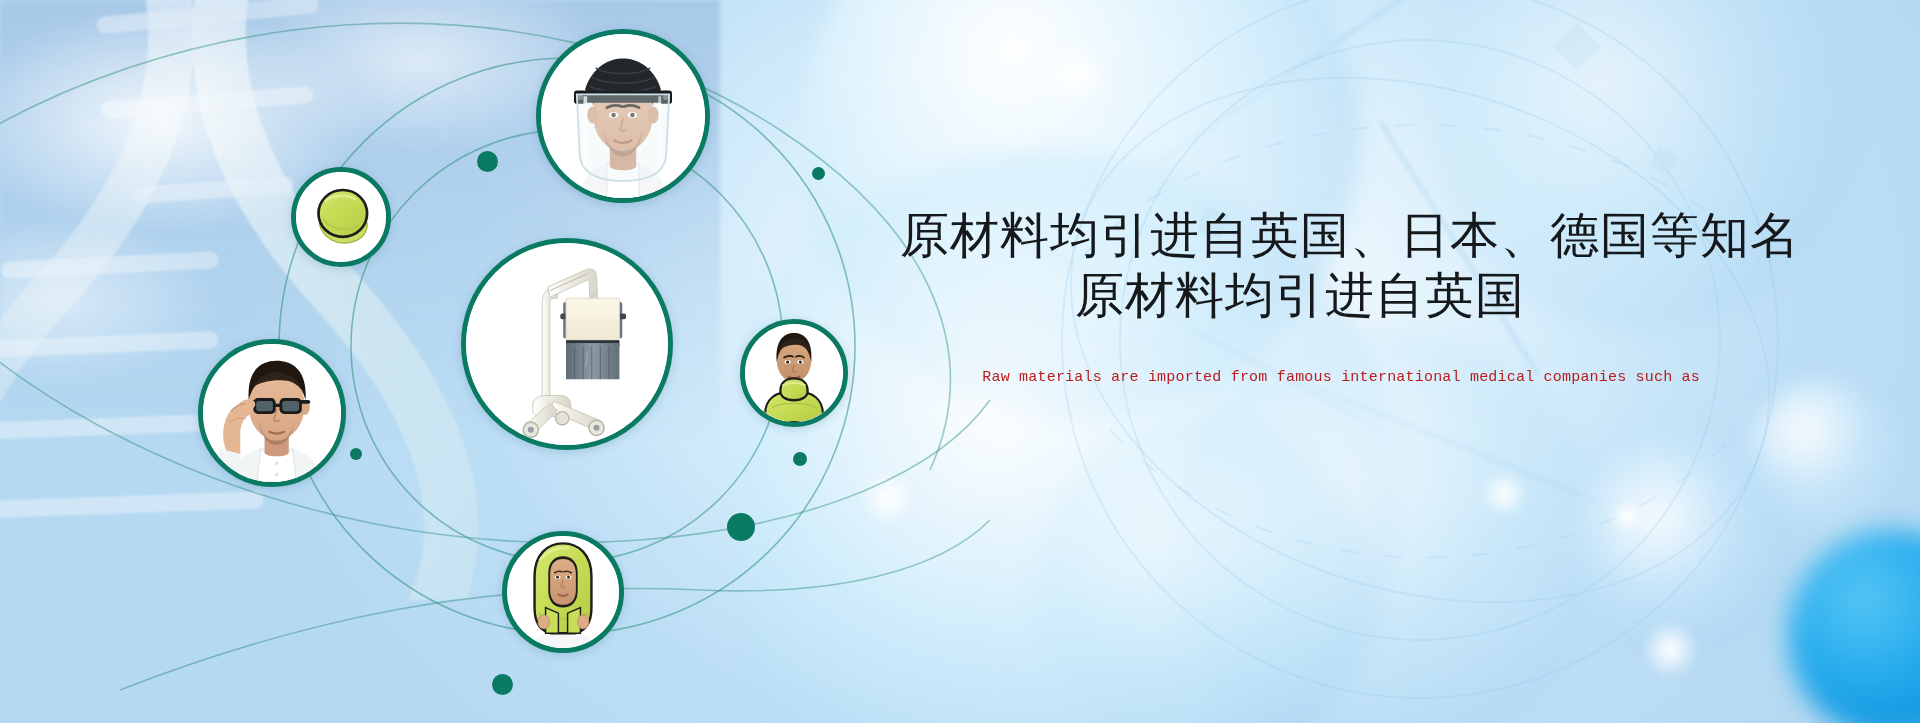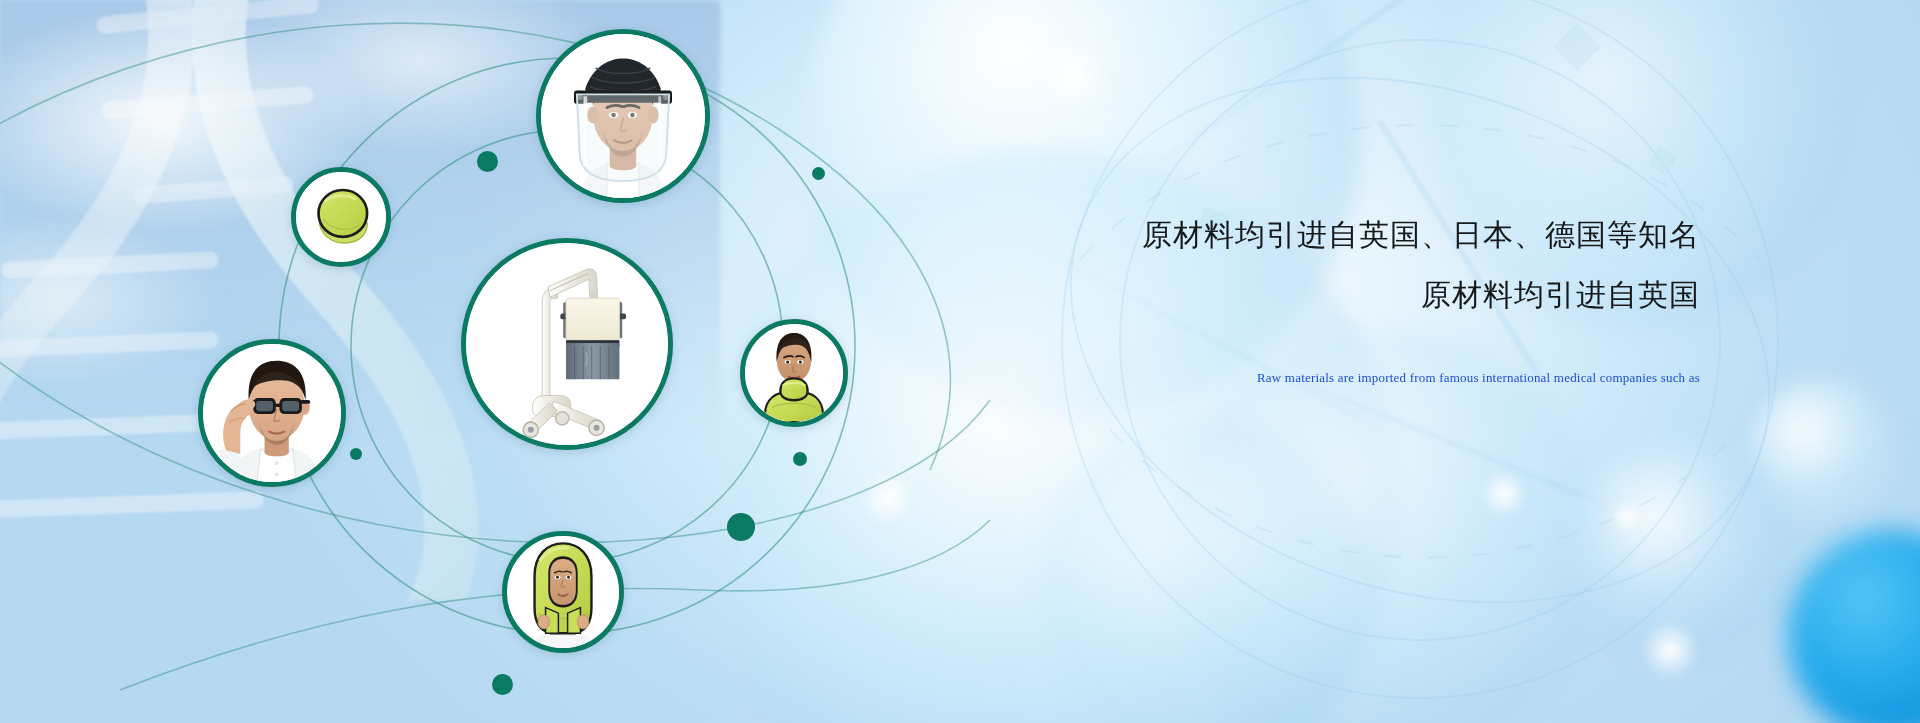--- a/index.html
+++ b/index.html
@@ -96,32 +96,33 @@
   .dot.lite{background:#1a8a6e;}
 
   
   .copy{
     position:absolute;left:900px;top:206px;width:800px;
     text-align:right;
   }
   .h-line{
     color:#16191c;
     font-family:"Liberation Sans",sans-serif;
-    font-size:30px;
+    font-size:49px;
     font-weight:400;
     letter-spacing:1px;
     line-height:58px;
     white-space:nowrap;
+    text-align:center;
   }
   .h-line.l2{margin-top:2px;}
   .sub{
     margin-top:34px;
-    color:#1d4ed8;
-    font-family:Liberation Serif, serif;
-    font-size:13px;
+    color:#b91c1c;
+    font-family:Liberation Mono, monospace;
+    font-size:15px;
     line-height:40px;
     letter-spacing:.2px;
   }
   .sub .s2{display:block;}
 </style>
 </head>
 <body>
 
 <div class="banner">
 

